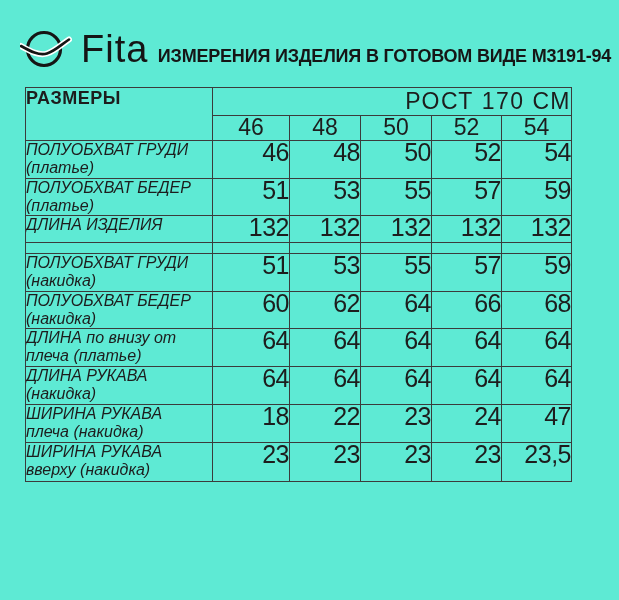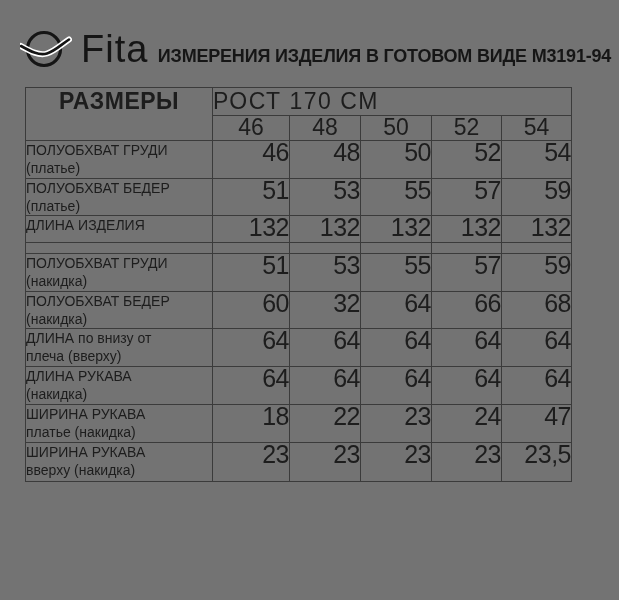--- a/index.html
+++ b/index.html
@@ -1,36 +1,36 @@
 <!DOCTYPE html>
 <html><head>
 <meta charset="utf-8">
 <style>
   html,body{margin:0;padding:0;background:#ffffff;}
   body{width:619px;height:600px;font-family:"Liberation Sans",sans-serif;color:#1d1d1d;}
-  .page{position:relative;width:619px;height:600px;overflow:hidden;background:#737373;}
+  .page{position:relative;width:619px;height:600px;overflow:hidden;background:#5eead4;}
 
   
   .logo{position:absolute;left:20px;top:26px;display:flex;align-items:flex-start;}
   .logo svg{display:block;}
   .brand{font-size:38px;font-weight:300;letter-spacing:1px;line-height:46px;margin-left:9px;color:#151515;}
   .title{position:absolute;left:156px;right:6px;top:46px;text-align:center;
          font-weight:700;font-size:18px;letter-spacing:-0.2px;white-space:nowrap;color:#161616;}
 
   
   table.meas{position:absolute;left:25px;top:87px;width:546px;border-collapse:collapse;table-layout:fixed;}
   table.meas td{border:1px solid #3b3b3b;padding:0;vertical-align:top;overflow:hidden;}
 
-  td.corner{text-align:center;font-weight:700;font-size:23px;letter-spacing:.5px;padding-top:4px;}
-  td.growth{text-align:left;font-size:23px;letter-spacing:1.5px;vertical-align:middle;}
+  td.corner{text-align:left;font-weight:700;font-size:18px;letter-spacing:.5px;padding-top:4px;}
+  td.growth{text-align:right;font-size:23px;letter-spacing:1.5px;vertical-align:middle;}
   tr.hrow1{height:27px;}
   tr.hrow2{height:25px;}
   td.size{text-align:center;font-size:23px;line-height:23px;vertical-align:middle;}
 
-  td.lbl{font-size:14px;line-height:18px;padding:2px 4px 0 6px;}
+  td.lbl{font-size:16px;line-height:18px;padding:2px 4px 0 6px;font-style:italic;}
   td.val{text-align:right;font-size:25px;line-height:23px;padding:3px 5px 0 0;letter-spacing:-0.5px;}
 
   tr.h38{height:38px;} tr.h37{height:37px;} tr.h27{height:27px;} tr.h39{height:39px;}
   tr.spacer{height:11px;} tr.spacer td{height:9px;}
 </style>
 </head>
 <body>
 
 <div class="page">
 
@@ -123,30 +123,30 @@
       <td class="val">57</td>
       <td class="val">59</td>
     </tr>
 
     <tr class="h37">
       <td class="lbl">
         <div>ПОЛУОБХВАТ БЕДЕР</div>
         <div>(накидка)</div>
       </td>
       <td class="val">60</td>
-      <td class="val">32</td>
+      <td class="val">62</td>
       <td class="val">64</td>
       <td class="val">66</td>
       <td class="val">68</td>
     </tr>
 
     <tr class="h38">
       <td class="lbl">
         <div>ДЛИНА по внизу от</div>
-        <div>плеча (вверху)</div>
+        <div>плеча (платье)</div>
       </td>
       <td class="val">64</td>
       <td class="val">64</td>
       <td class="val">64</td>
       <td class="val">64</td>
       <td class="val">64</td>
     </tr>
 
     <tr class="h38">
       <td class="lbl">
@@ -156,21 +156,21 @@
       <td class="val">64</td>
       <td class="val">64</td>
       <td class="val">64</td>
       <td class="val">64</td>
       <td class="val">64</td>
     </tr>
 
     <tr class="h38">
       <td class="lbl">
         <div>ШИРИНА РУКАВА</div>
-        <div>платье (накидка)</div>
+        <div>плеча (накидка)</div>
       </td>
       <td class="val">18</td>
       <td class="val">22</td>
       <td class="val">23</td>
       <td class="val">24</td>
       <td class="val">47</td>
     </tr>
 
     <tr class="h39">
       <td class="lbl">

